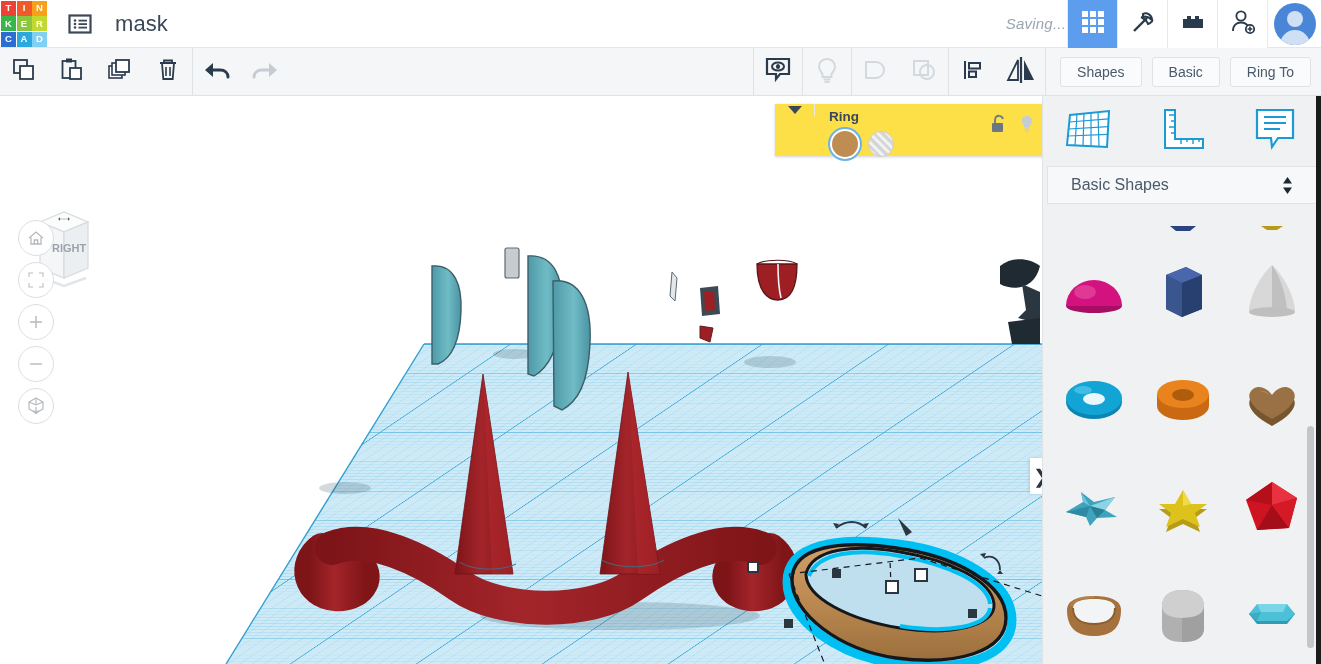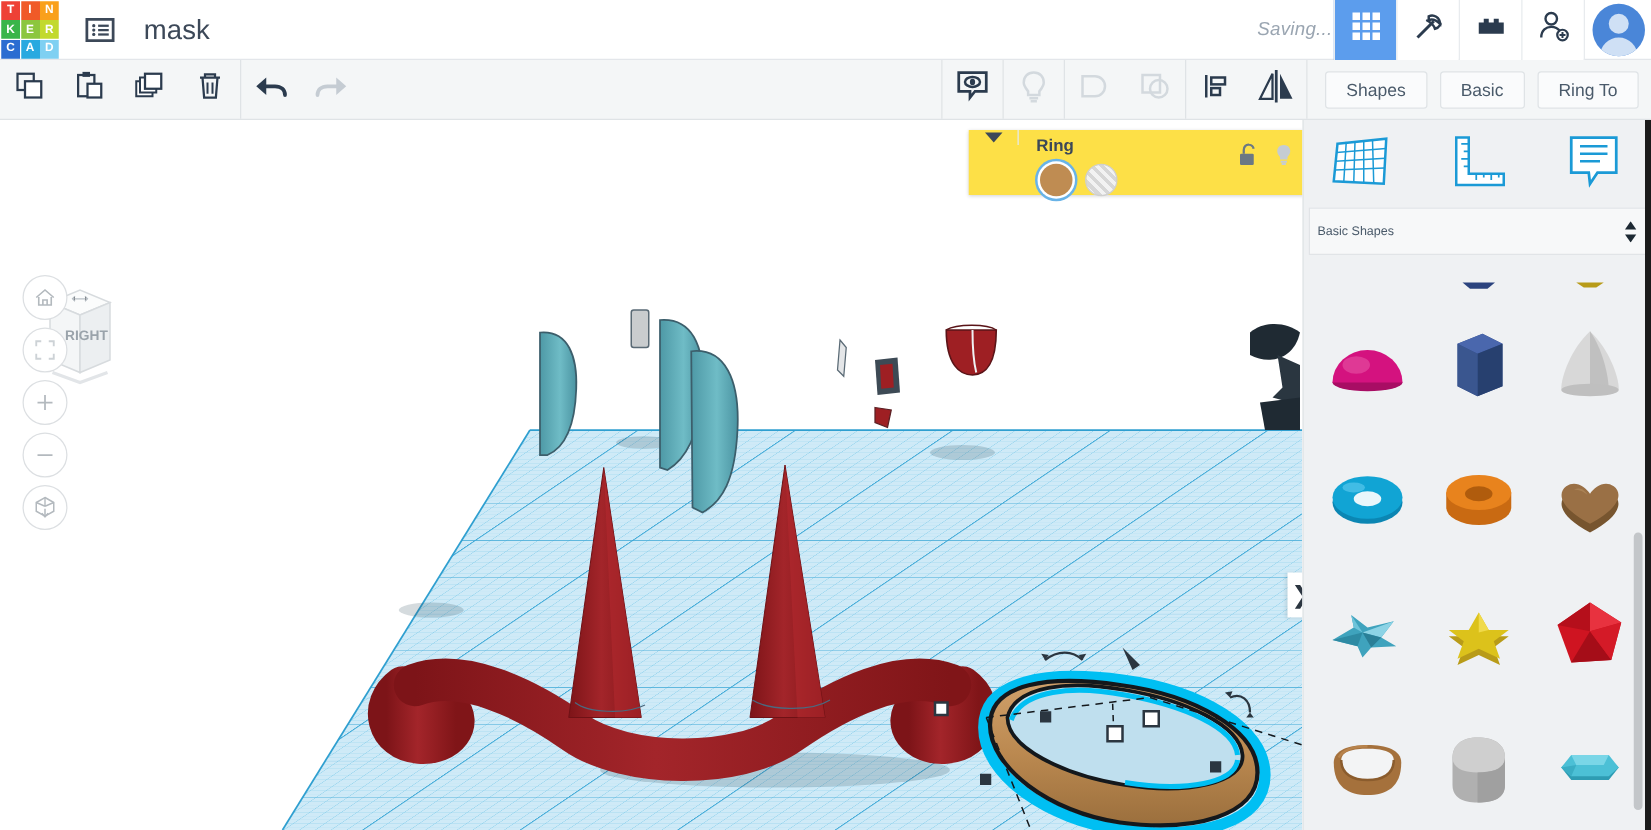--- a/index.html
+++ b/index.html
@@ -76,21 +76,21 @@
 
   
   .canvas {
     position:absolute; left:0; top:96px; width:1042px; height:568px;
     background:#ffffff; overflow:hidden;
   }
   .workplane-wrap { position:absolute; inset:0; }
 
   
   .viewcube {
-    position:absolute; left:30px; top:130px; width:68px; height:84px;
+    position:absolute; left:30px; top:110px; width:68px; height:84px;
   }
   .nav-btn {
     position:absolute; left:18px; width:36px; height:36px; border-radius:50%;
     border:1px solid #dcdfe2; background:#fff;
     display:flex; align-items:center; justify-content:center;
   }
   .nav-btn svg { display:block; }
 
   
   .shape-panel {
@@ -126,22 +126,22 @@
   
   .rpanel {
     position:absolute; left:1042px; top:96px; width:279px; height:568px;
     background:#eff1f3; border-left:1px solid #dfe3e6;
   }
   .rp-tabs { display:flex; height:70px; align-items:center; }
   .rp-tab { flex:1; display:flex; align-items:center; justify-content:center; height:70px; }
   .rp-select-wrap { padding:0 4px; }
   .rp-select {
     height:38px; background:#f7f8f9; border:1px solid #e1e4e7;
-    display:flex; align-items:center; padding:0 6px;
-    font-size:10px; color:#4a5a6a; position:relative;
+    display:flex; align-items:center; padding:0 23px;
+    font-size:16px; color:#4a5a6a; position:relative;
   }
   .rp-select .spin { margin-left:auto; display:flex; flex-direction:column; gap:3px; }
   .rp-shapes {
     position:absolute; left:0; top:126px; width:279px; height:442px; overflow:hidden;
   }
   .shapes-grid {
     display:grid; grid-template-columns:repeat(3, 1fr);
     padding:0 6px;
   }
   .shape-cell {

